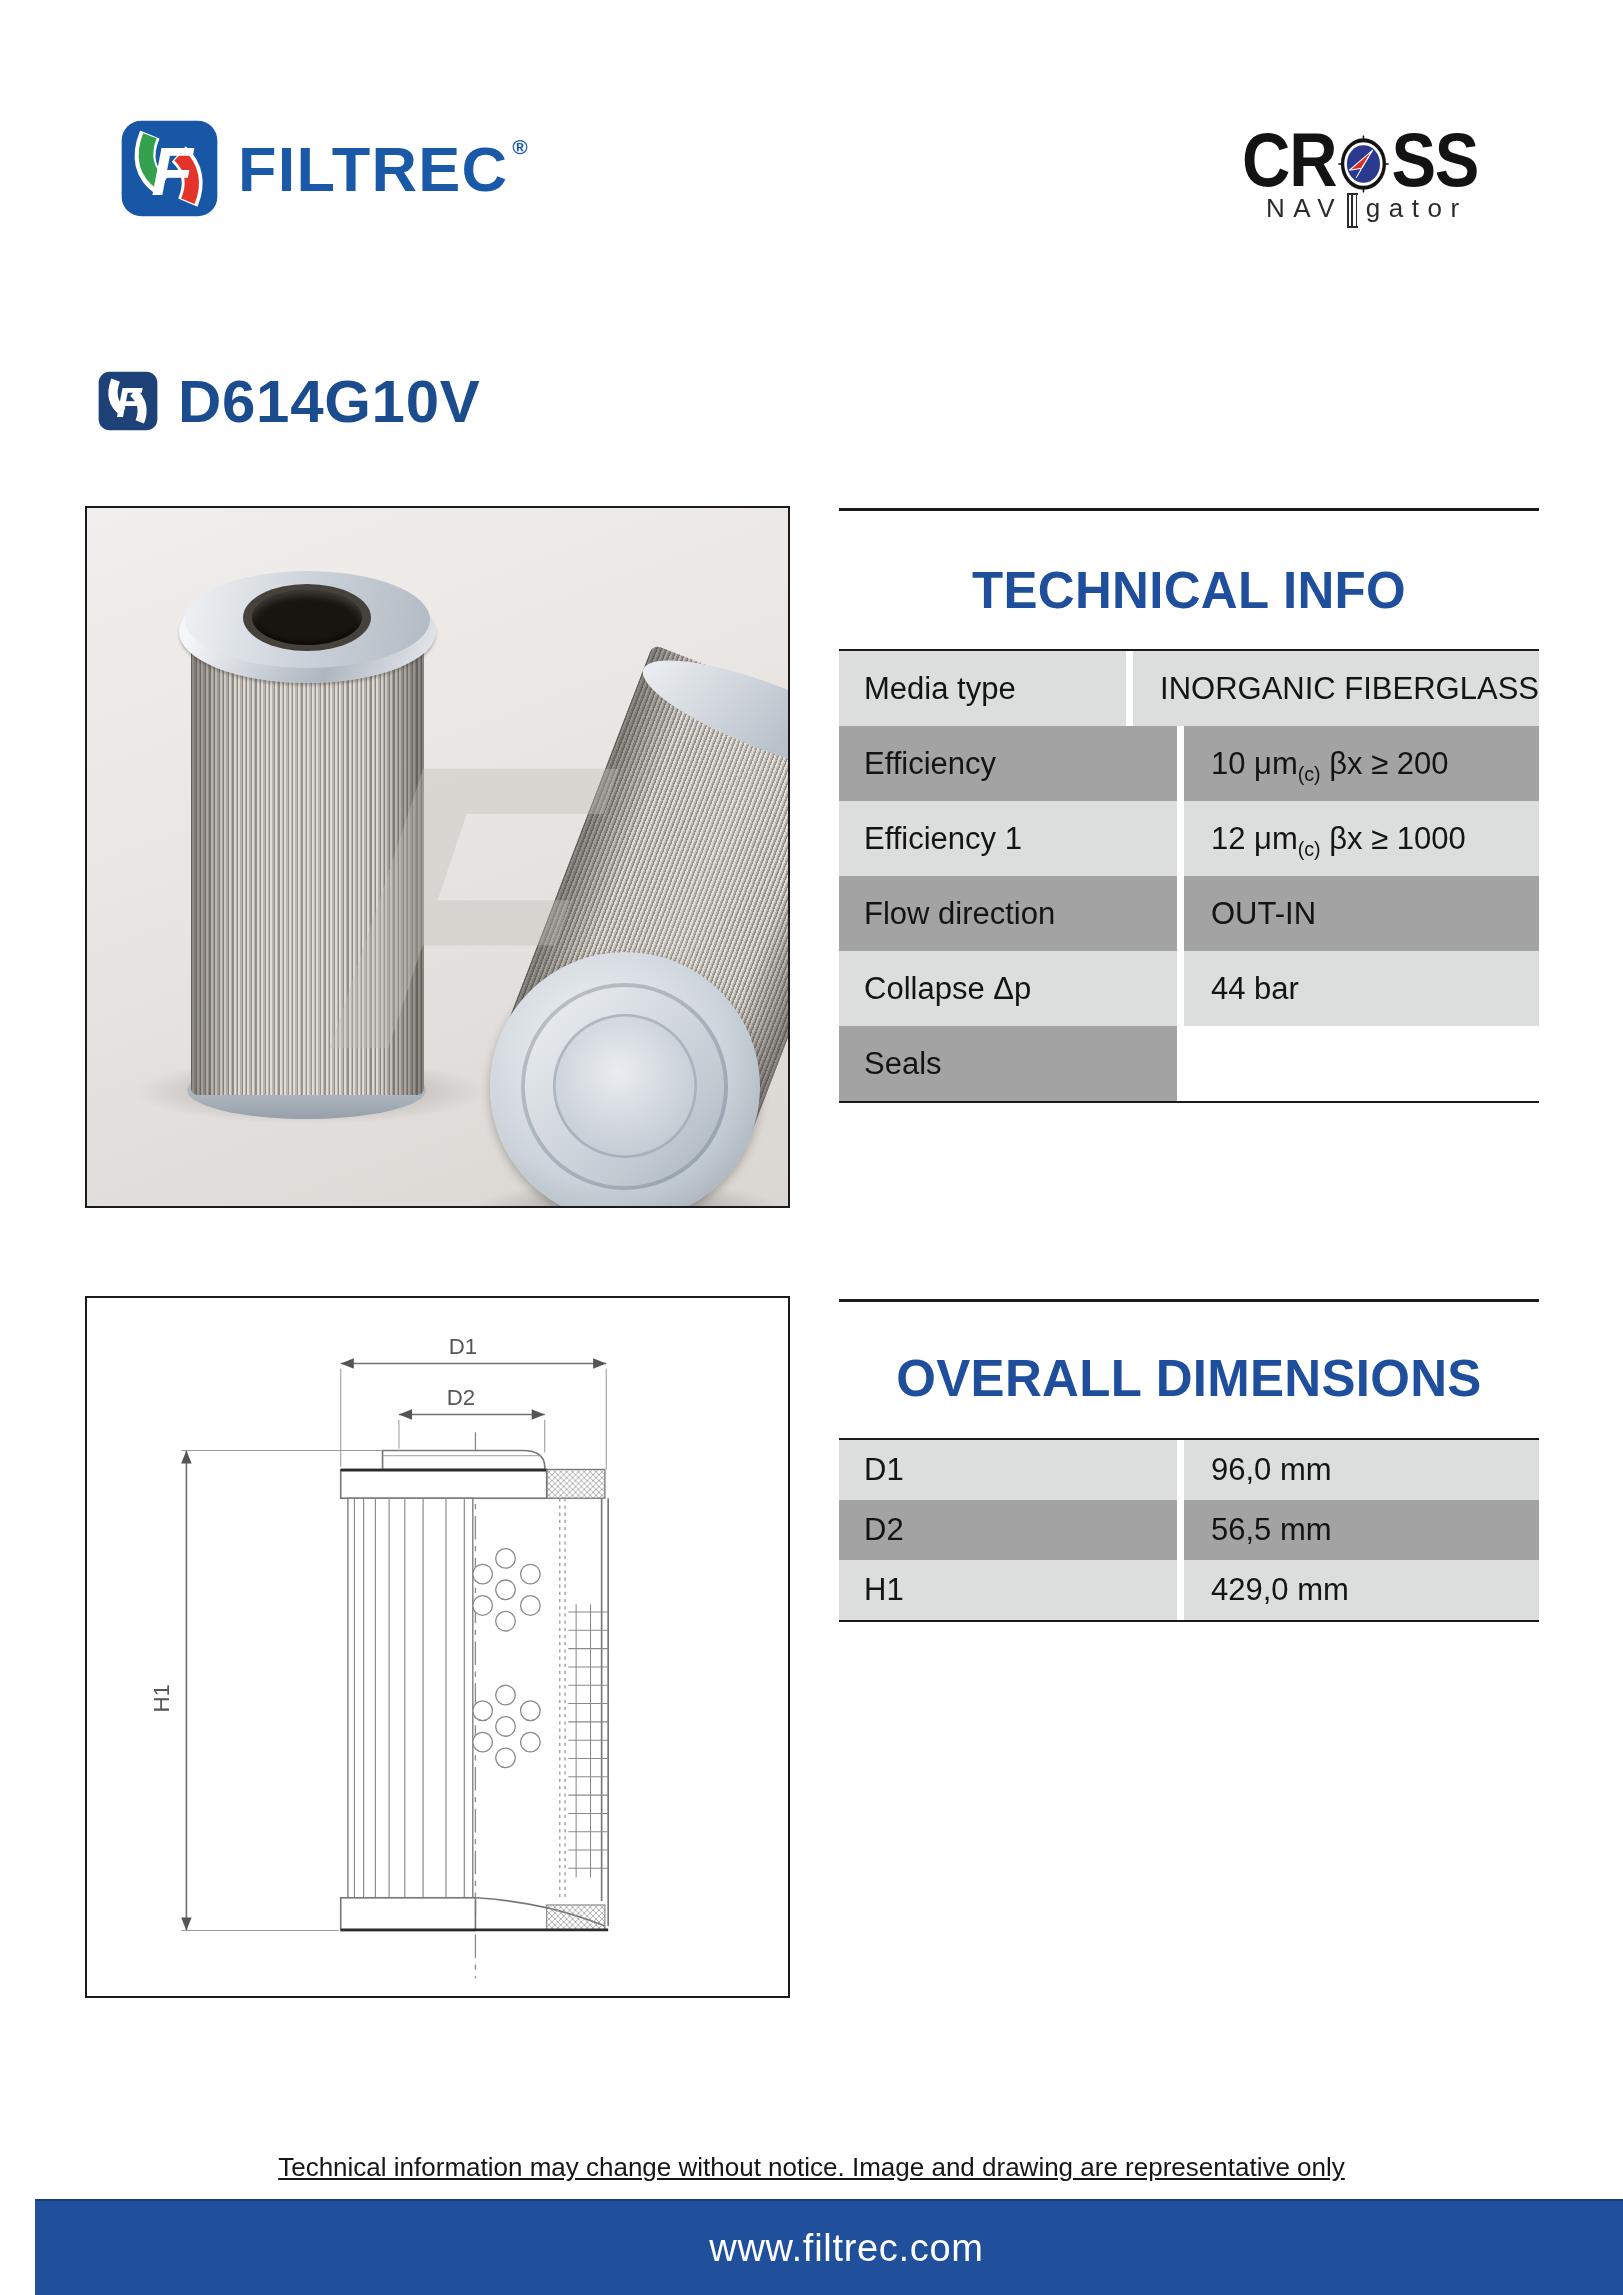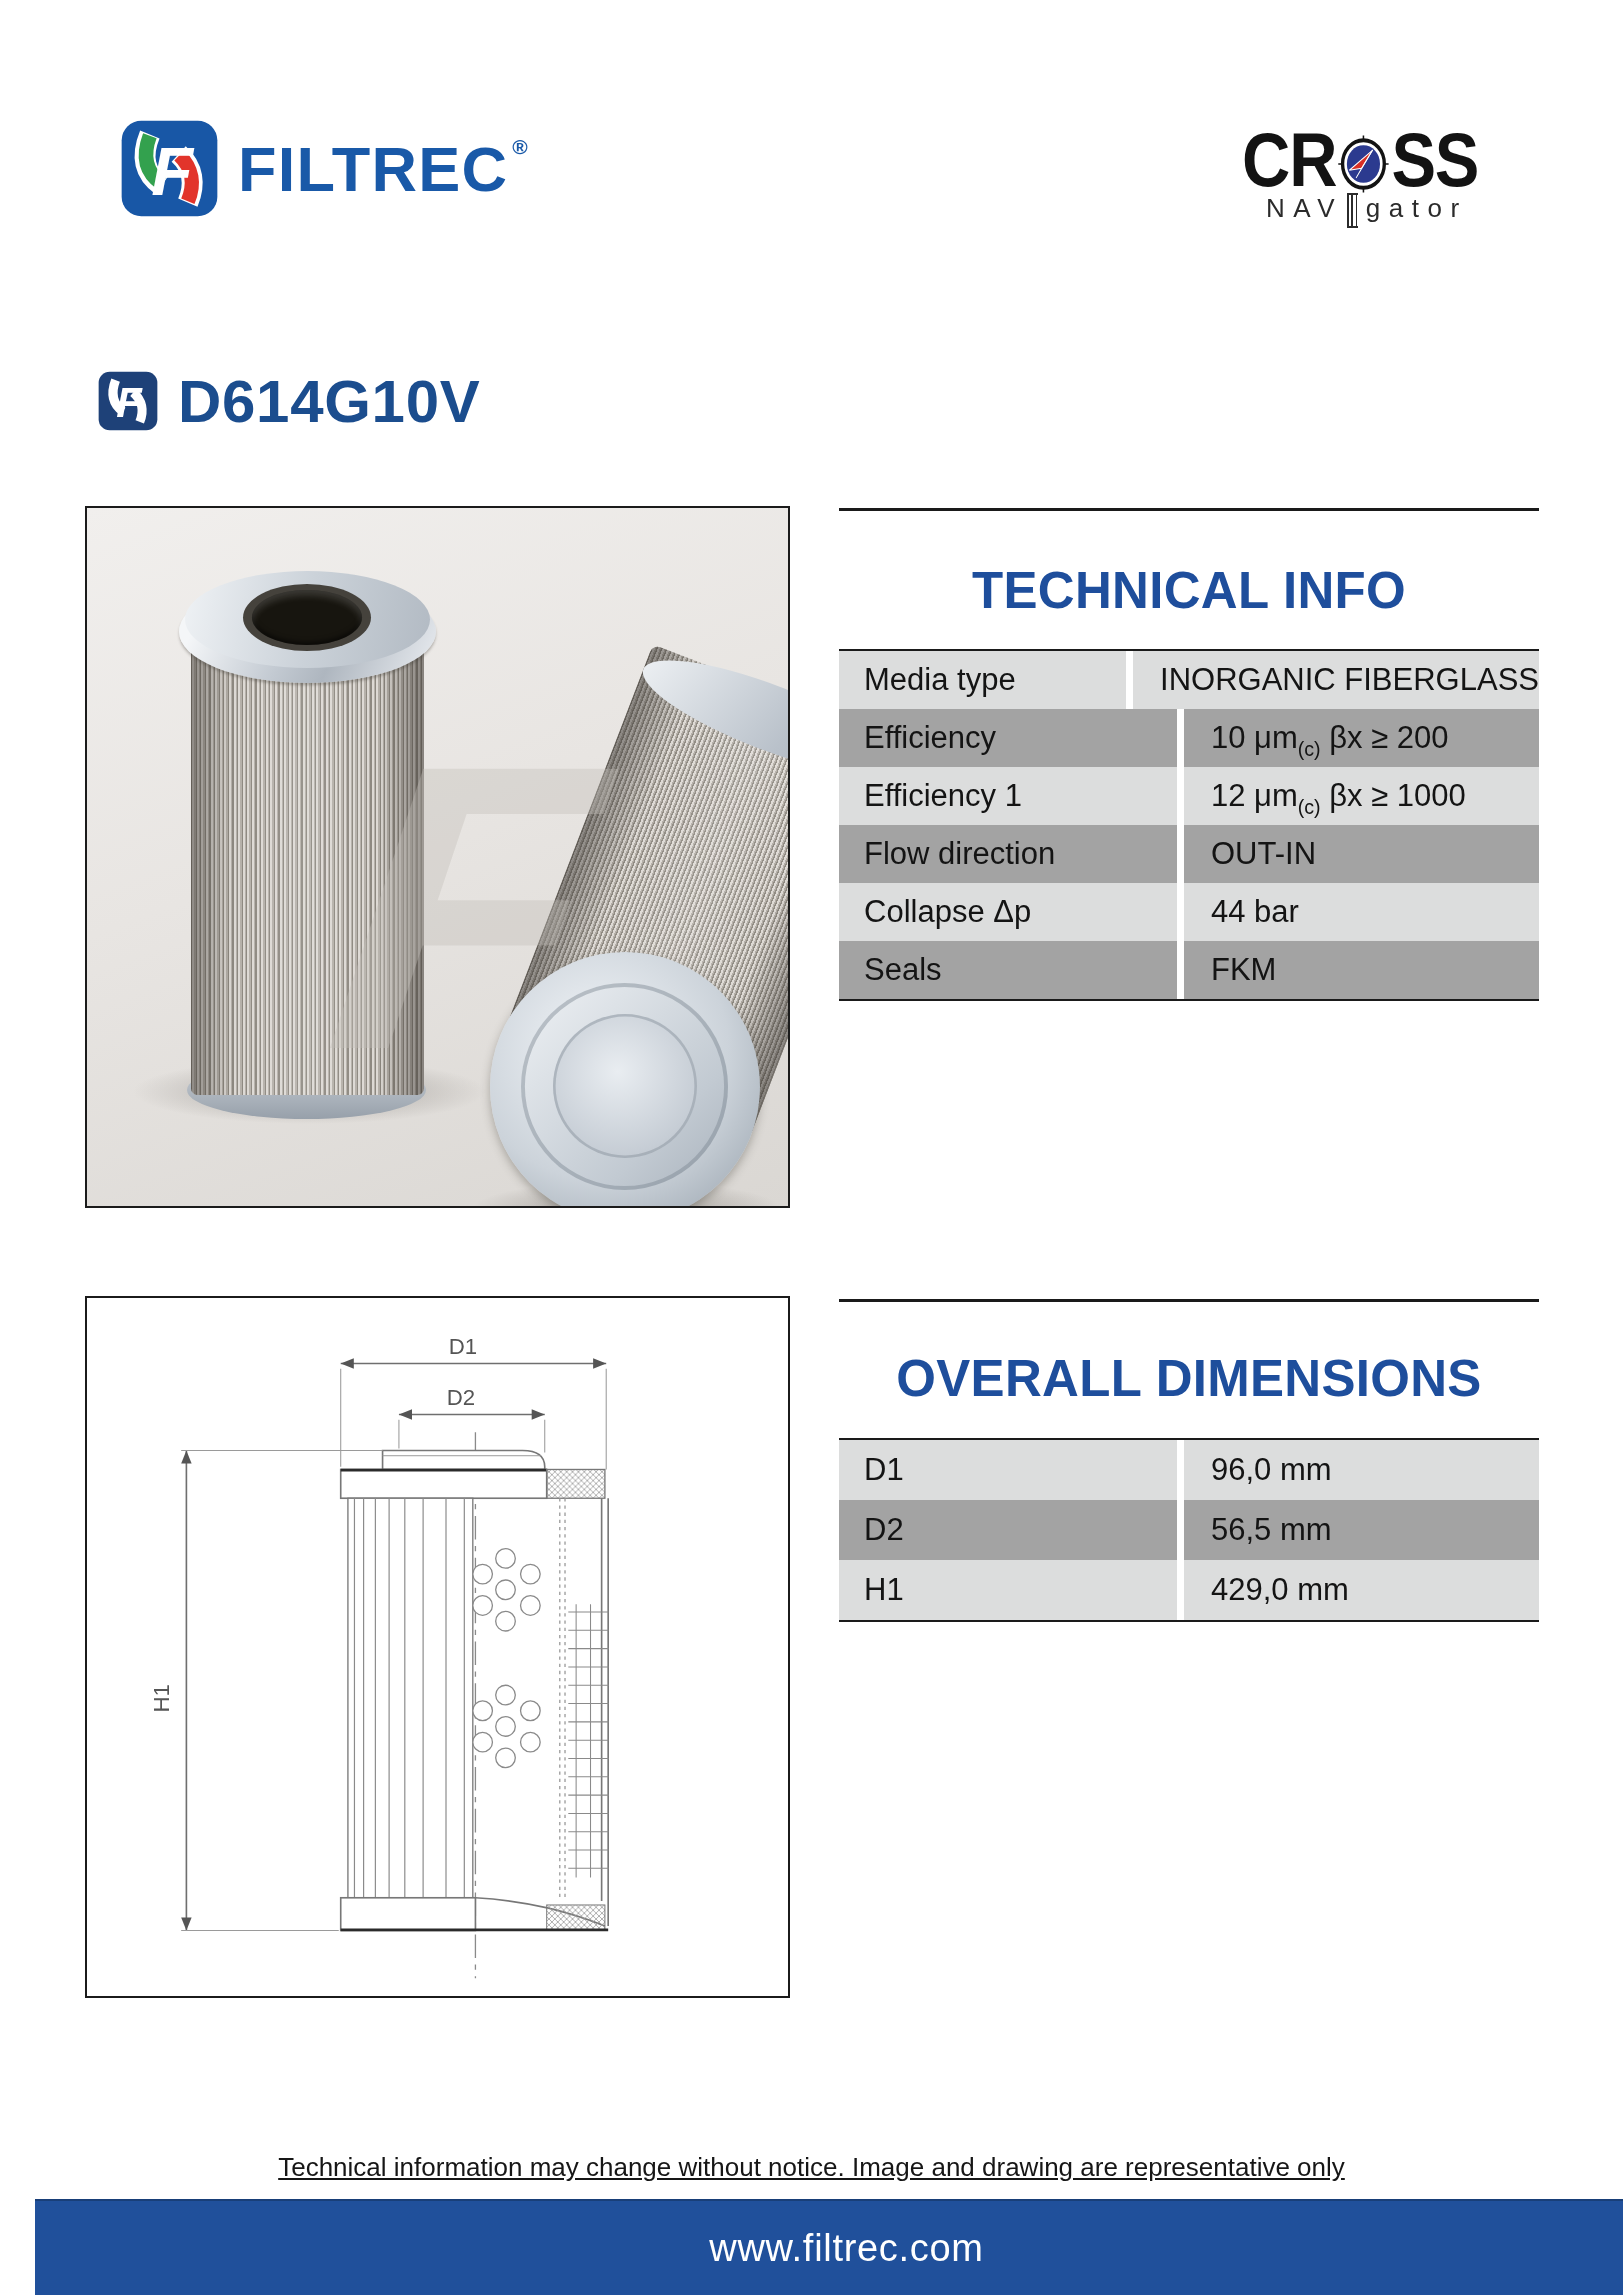--- a/index.html
+++ b/index.html
@@ -78,21 +78,21 @@
   .ph-watermark{left:157px;top:164px;width:445px;height:471px;display:flex;align-items:center;justify-content:center;
     font-size:406px;font-weight:bold;font-style:italic;color:#c3bfb9;opacity:.38;
     transform:skewX(-8deg);pointer-events:none;}
 
   
   .sec-rule{left:839px;width:700px;height:3.3px;background:#1a1a1a;}
   .sec-title{left:839px;width:700px;text-align:center;font-size:51px;font-weight:bold;
     color:#1e4e9c;letter-spacing:0.3px;}
   .dtable{left:839px;width:700px;border-top:2px solid #1a1a1a;border-bottom:2px solid #1a1a1a;box-sizing:border-box;}
   .trow{display:flex;gap:6.5px;}
-  .tech-table .trow{height:58px;}
+  .tech-table .trow{height:75px;}
   .dims-table .trow{height:60px;}
   .trow .cell{display:flex;align-items:center;box-sizing:border-box;background:#a3a3a3;}
   .trow .c1{width:338px;padding-left:25px;}
   .trow .c2{flex:1;padding-left:27.5px;}
   .trow:nth-child(odd) .cell{background:#dcdddd;}
   .trow{font-size:31px;color:#141414;}
   .c2 span{white-space:pre;}
   .subsc{font-size:19.6px;transform:translateY(10.5px);}
 
   
@@ -216,25 +216,20 @@
   <div class="trow">
     <div class="cell c1">Collapse Δp</div>
     <div class="cell c2">
         <span>44 bar</span>
         <span class="subsc"></span>
         <span></span>
       </div>
   </div>
   <div class="trow">
     <div class="cell c1">Seals</div>
-    <div class="cell c2">
-        <span>FKM</span>
-        <span class="subsc"></span>
-        <span></span>
-      </div>
   </div>
 </div>
 
 <div class="abs frame drawing-box">
   <svg class="drawing-svg" viewBox="0 0 1072 1067">
     <defs>
       <pattern id="hatch" width="9" height="9" patternUnits="userSpaceOnUse">
         <path d="M0 0 L9 9 M9 0 L0 9" stroke="#9a9a9a" stroke-width="1.2"></path>
       </pattern>
     </defs>

